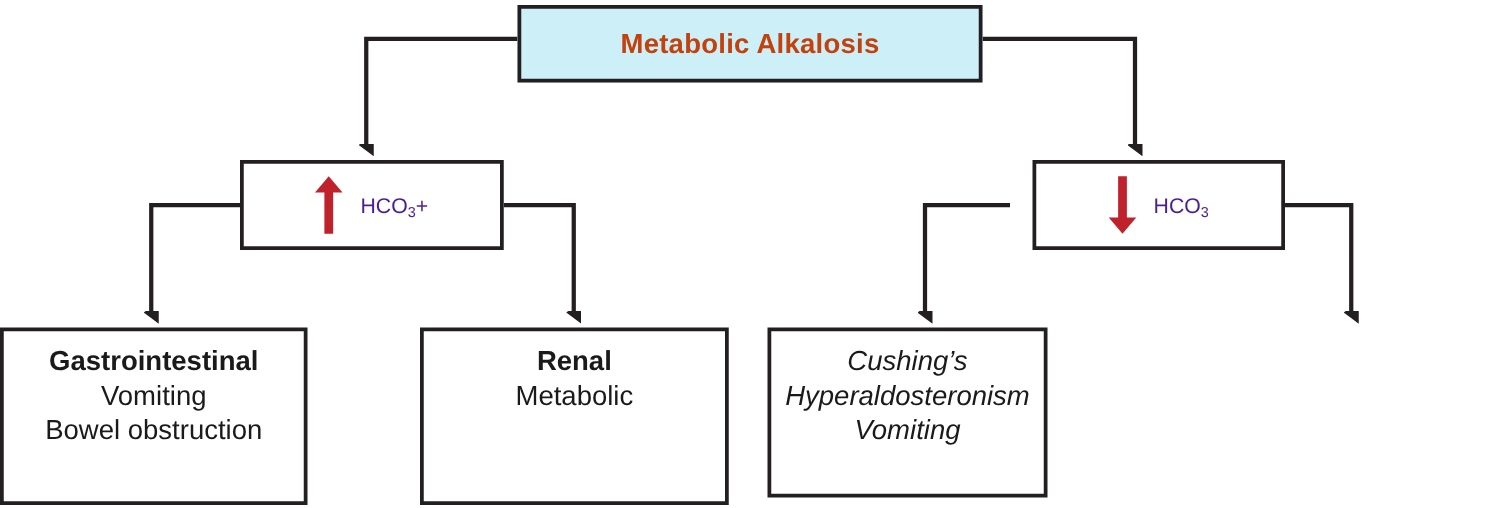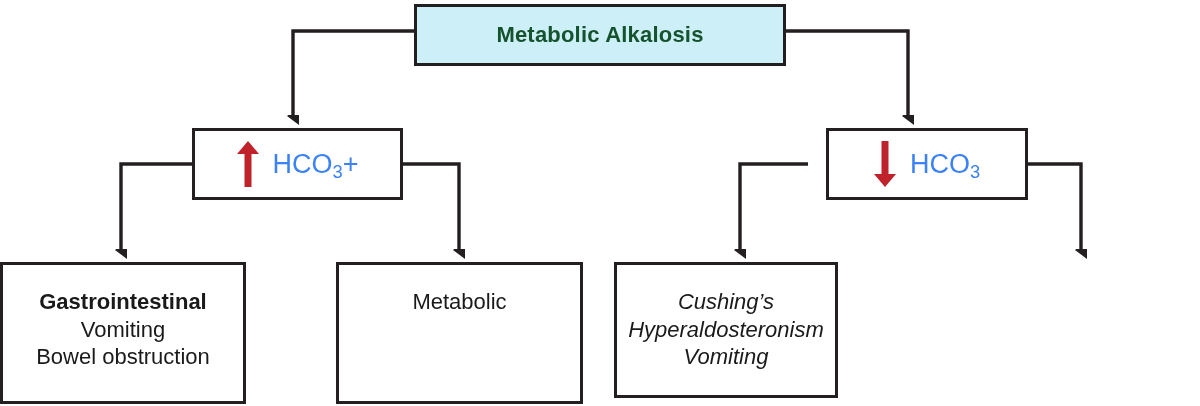--- a/index.html
+++ b/index.html
@@ -40,32 +40,32 @@
   }
   .node.root {
     background: #cdeff7;
     align-items: center;
     justify-content: center;
   }
   .root-title {
     font-size: 22px;
     font-weight: bold;
     letter-spacing: 0.2px;
-    color: #14532d;
+    color: #c2410c;
   }
   .node.level2 {
     flex-direction: row;
     align-items: center;
     justify-content: center;
     gap: 14px;
   }
   .hco-label {
-    font-size: 27px;
+    font-size: 17px;
     font-weight: normal;
-    color: #3b82f6;
+    color: #4c1d95;
     line-height: 1;
     white-space: nowrap;
   }
   .hco-label sub {
     font-size: 0.68em;
     vertical-align: -0.28em;
     line-height: 0;
   }
   .arrow-glyph {
     display: inline-block;
@@ -93,21 +93,21 @@
   .arrow-glyph.up .head {
     top: 0;
     border-bottom: 13px solid #bf222b;
   }
   .arrow-glyph.down .stem { top: 0; bottom: 11px; }
   .arrow-glyph.down .head {
     bottom: 0;
     border-top: 13px solid #bf222b;
   }
   .leaf-lines {
-    padding-top: 23px;
+    padding-top: 10px;
     line-height: 1.26;
   }
   .leaf-line {
     font-size: 22px;
     color: #1a1a1a;
     white-space: nowrap;
   }
   .leaf-line.bold {
     font-weight: bold;
   }
@@ -160,20 +160,21 @@
   <div class="node" style="left:0px; top:262px; width:246px; height:142px;">
     <div class="leaf-lines">
       <div class="leaf-line bold">Gastrointestinal</div>
       <div class="leaf-line">Vomiting</div>
       <div class="leaf-line">Bowel obstruction</div>
     </div>
   </div>
 
   <div class="node" style="left:336px; top:262px; width:247px; height:142px;">
     <div class="leaf-lines">
+      <div class="leaf-line bold">Renal</div>
       <div class="leaf-line">Metabolic</div>
     </div>
   </div>
 
   <div class="node" style="left:614px; top:262px; width:224px; height:136px;font-style:italic;">
     <div class="leaf-lines">
       <div class="leaf-line">Cushing’s</div>
       <div class="leaf-line">Hyperaldosteronism</div>
       <div class="leaf-line">Vomiting</div>
     </div>

